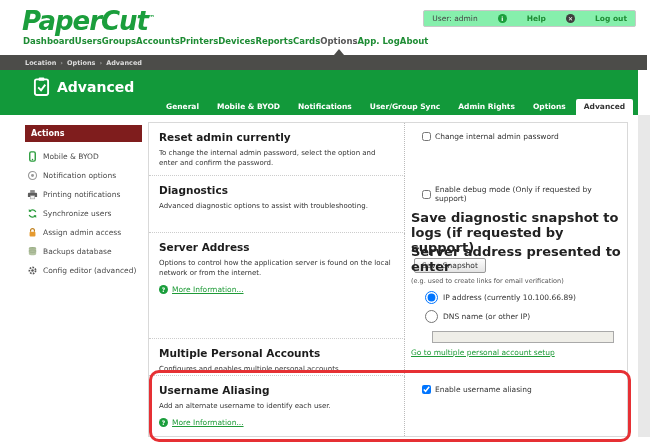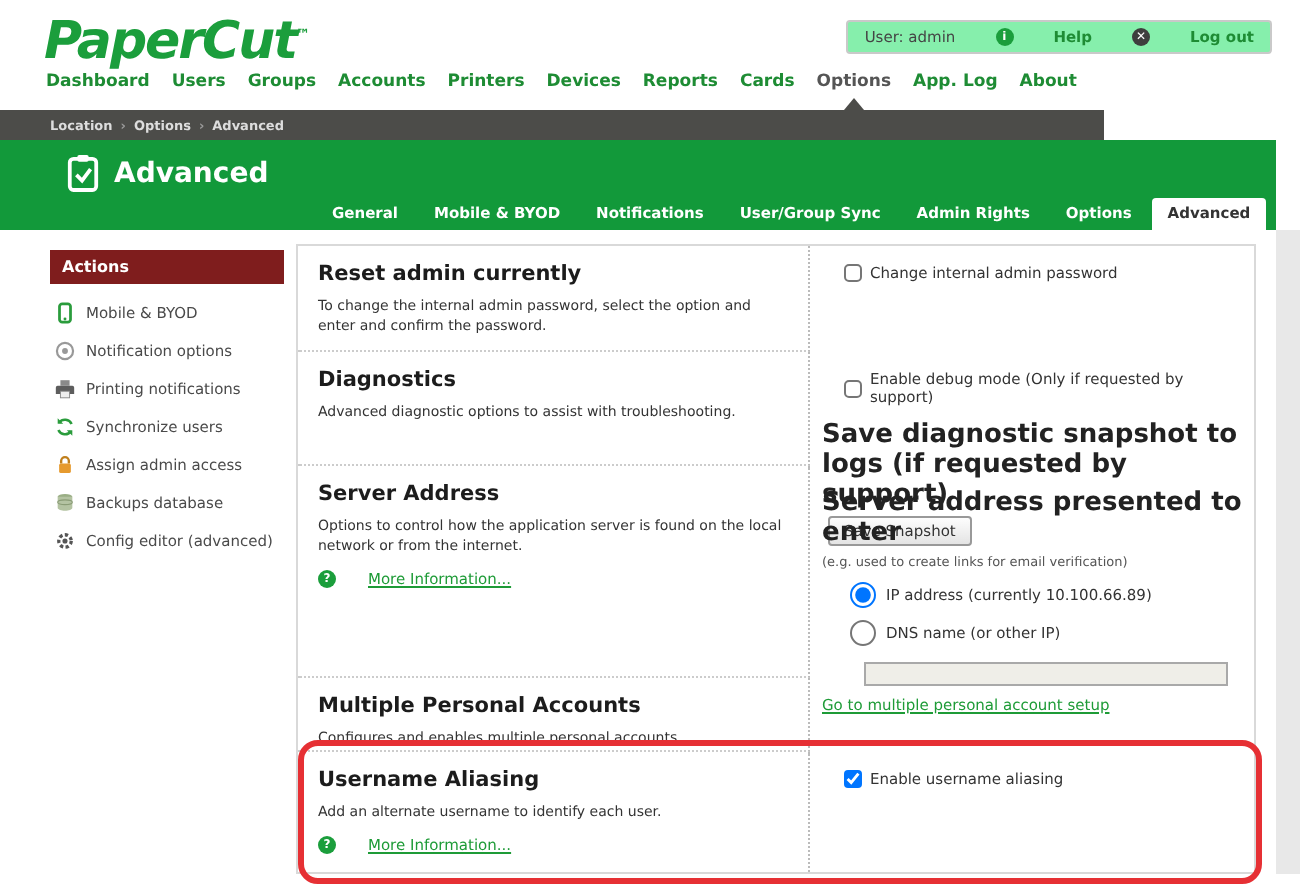--- a/index.html
+++ b/index.html
@@ -10,28 +10,28 @@
   .logo { position:absolute; left:22px; top:6px; font-size:26px; font-weight:bold; font-style:italic; color:#1b9e3c; letter-spacing:-1px; }
   .logo sup { font-size:7px; font-style:normal; letter-spacing:0; vertical-align:super; }
   .userbox { position:absolute; right:14px; top:10px; display:flex; align-items:center; gap:20px;
              background:#86efac; border:1px solid #c9c9c9; border-radius:2px; padding:3px 8px; font-size:7.5px; color:#444; }
   .circle { display:inline-flex; align-items:center; justify-content:center; width:9px; height:9px; border-radius:50%;
             color:#fff; font-size:6px; font-weight:bold; line-height:1; cursor:pointer; }
   .circle.green { background:#1b9e3c; }
   .circle.dark  { background:#3e3e3e; }
   .greenlink { color:#1e8c34; font-weight:bold; text-decoration:none; cursor:pointer; }
 
-  .nav { position:absolute; left:23px; top:36px; display:flex; gap:11px; font-size:8.5px; font-weight:bold; }
+  .nav { position:absolute; left:23px; top:36px; display:flex; gap:0; font-size:8.5px; font-weight:bold; }
   .nav span.nav-item { color:#1e8c34; cursor:pointer; position:relative; }
   .nav span.nav-item.active { color:#555; }
   .nav-pointer { position:absolute; left:50%; margin-left:-5px; top:13px; width:0; height:0;
                  border-left:5px solid transparent; border-right:5px solid transparent; border-bottom:6px solid #4c4c49; }
 
   
-  .crumbbar { position:absolute; left:0; top:55px; width:552px; height:15px; background:#4c4c49;
+  .crumbbar { position:absolute; left:0; top:55px; width:647px; height:15px; background:#4c4c49;
               color:#ddd; font-size:6.5px; font-weight:bold; display:flex; align-items:center; padding-left:25px; gap:4px; }
   .crumbbar .sep { color:#9a9a9a; }
   .crumbbar .crumb { cursor:pointer; }
 
   
   .banner { position:absolute; left:0; top:70px; width:638px; height:45px; background:#12993a; }
   .title-row { position:absolute; left:33px; top:7px; display:flex; align-items:center; gap:7px; }
   .title-row h1 { color:#fff; font-size:14px; font-weight:bold; }
   .tabs { position:absolute; left:158px; bottom:0; display:flex; gap:2px; }
   .tab { color:#fff; font-size:7.5px; font-weight:bold; padding:3px 8px 4px; cursor:pointer; }
@@ -57,21 +57,21 @@
   .cell p { font-size:7px; color:#333; line-height:1.45; }
   .rcell { padding:9px 6px; font-size:7.5px; color:#333; }
   .ctl-row { display:flex; align-items:center; gap:4px; margin-left:11px; margin-bottom:4px; }
   .ctl-row input[type=checkbox], .ctl-row input[type=radio] { width:9px; height:9px; margin:0; }
   .boldlabel { font-weight:bold; font-size:13px; color:#222; margin:7px 0 3px; }
   .smallnote { font-size:6.5px; color:#555; margin-bottom:6px; }
   .btn { font-size:7.5px; color:#333; background:linear-gradient(#fdfdfd,#e4e4e4); border:1px solid #999;
          border-radius:2px; padding:2px 7px; margin-left:3px; cursor:pointer; font-family:"DejaVu Sans", sans-serif; }
   .txtinput { width:182px; height:12px; background:#efeee8; border:1px solid #a9a9a9; margin-left:21px; margin-top:2px; }
   .glink { color:#1e9b37; text-decoration:underline; font-size:7.5px; cursor:pointer; }
-  .moreinfo { display:flex; align-items:center; gap:16px; margin-top:7px;text-align:center; }
+  .moreinfo { display:flex; align-items:center; gap:4px; margin-top:7px;text-align:center; }
   .radio-block { margin-left:14px; margin-bottom:6px; display:flex; align-items:center; gap:5px; }
 
   .highlight-red { position:absolute; left:149px; top:370px; width:482px; height:72px;
                    border:3px solid #e63034; border-radius:10px; pointer-events:none; z-index:5; }
 </style>
 </head>
 <body>
 
 <div class="page">
 

